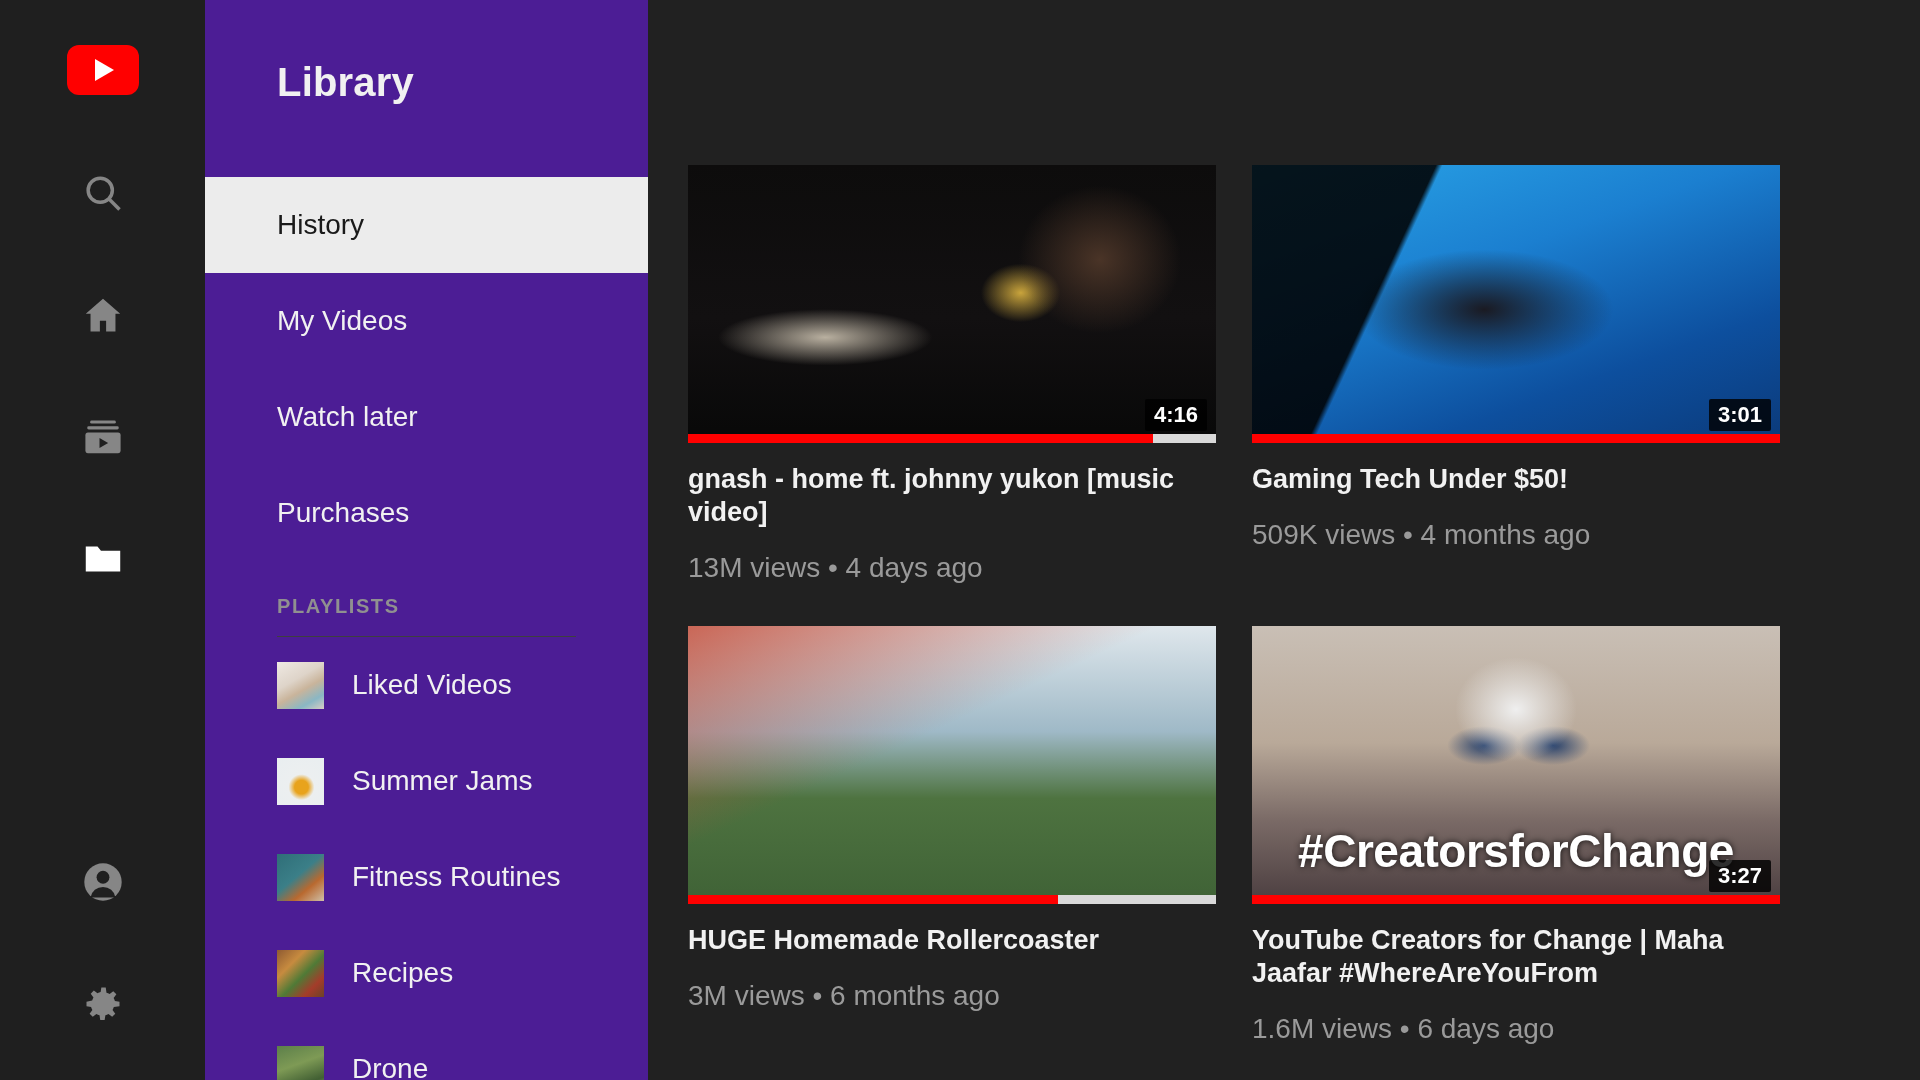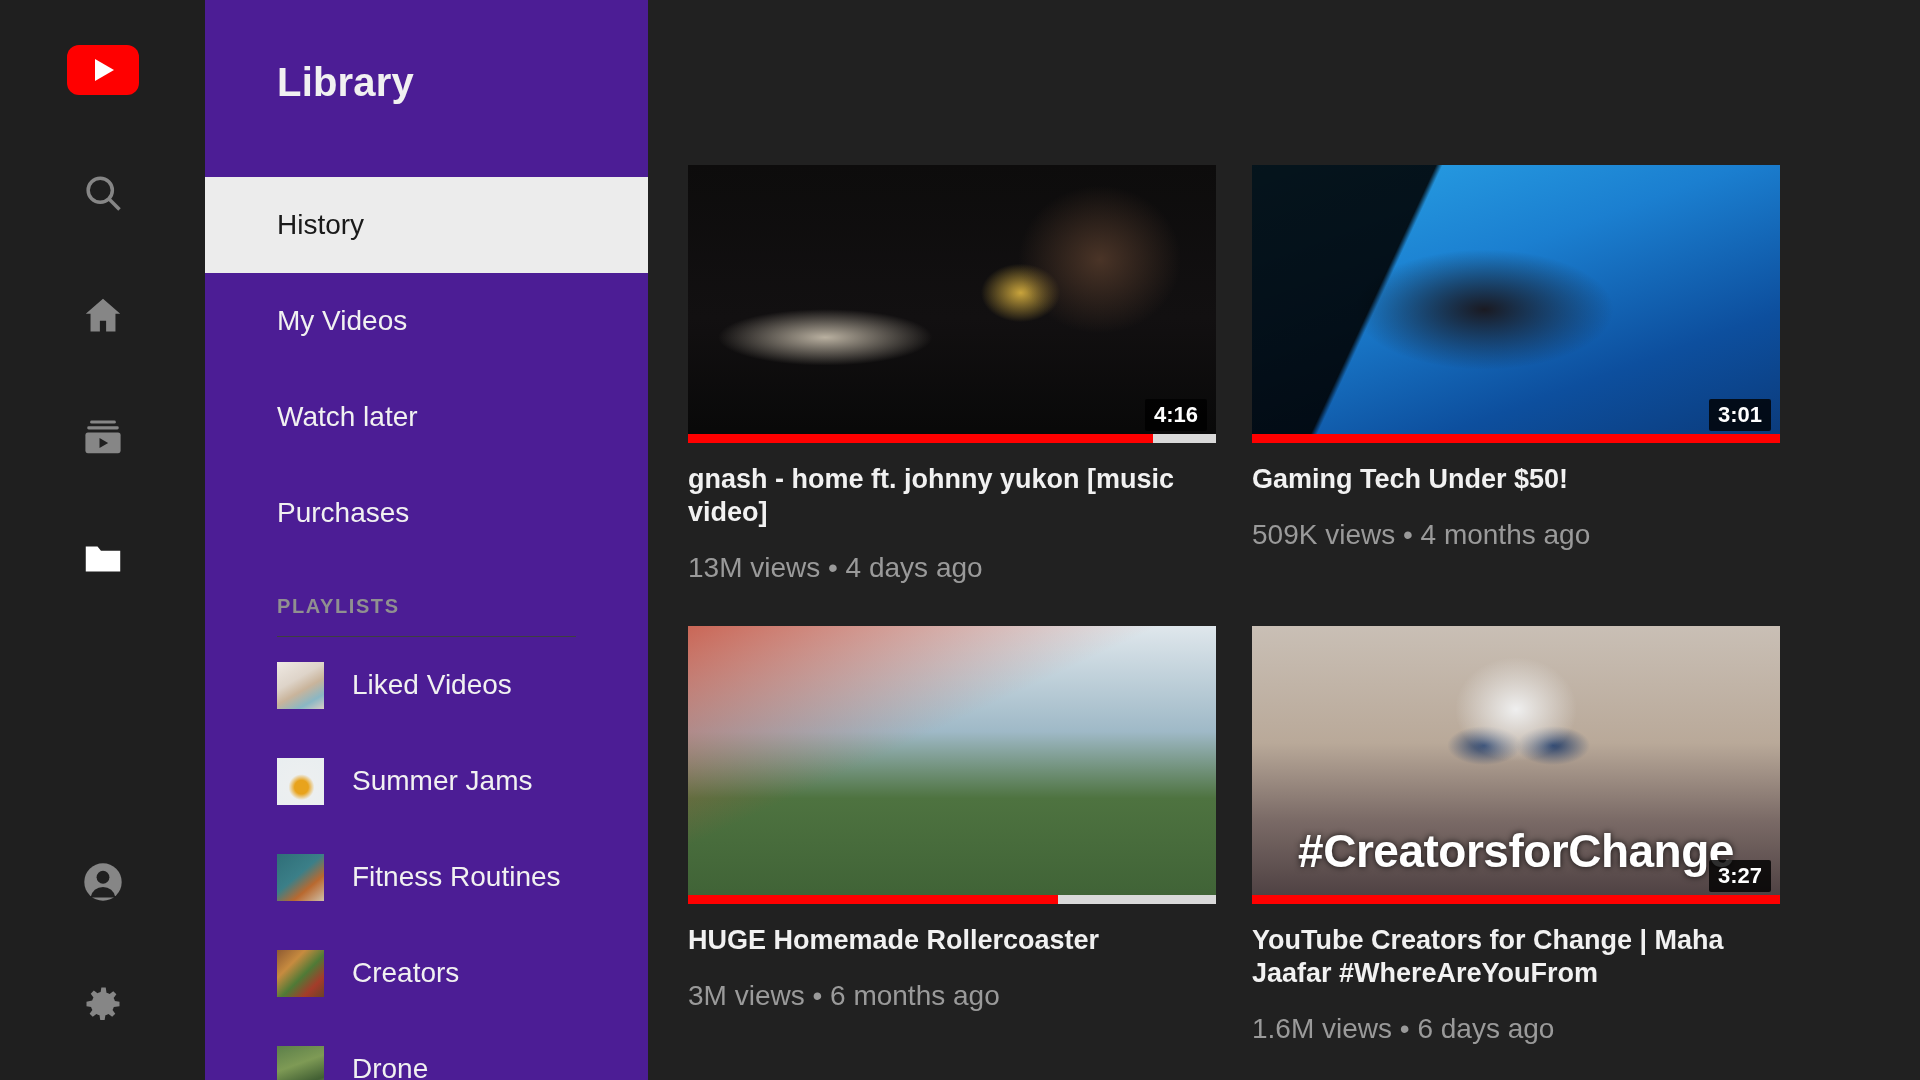--- a/index.html
+++ b/index.html
@@ -148,21 +148,21 @@
       <div class="pl-item">
         <span class="pl-thumb" style="background:radial-gradient(circle at 52% 62%,#e8a31c 0%,#e8a31c 18%,#eceff0 34%,#e9eef0 100%),#eceff0;"></span>
         <span class="pl-label">Summer Jams</span>
       </div>
       <div class="pl-item">
         <span class="pl-thumb" style="background:linear-gradient(140deg,#2f6e78 0%,#3b7f88 45%,#b9692f 70%,#cfc0a8 100%);"></span>
         <span class="pl-label">Fitness Routines</span>
       </div>
       <div class="pl-item">
         <span class="pl-thumb" style="background:linear-gradient(135deg,#8e5a32 0%,#c78b3f 30%,#4f7a36 55%,#a43c2a 78%,#6b4326 100%);"></span>
-        <span class="pl-label">Creators</span>
+        <span class="pl-label">Recipes</span>
       </div>
       <div class="pl-item">
         <span class="pl-thumb" style="background:linear-gradient(160deg,#5c7f4a 0%,#7e9a55 40%,#415f33 75%,#9ab47a 100%);"></span>
         <span class="pl-label">Drone</span>
       </div>
     </div>
   </aside>
 
   <main id="content">
     <div class="grid">

